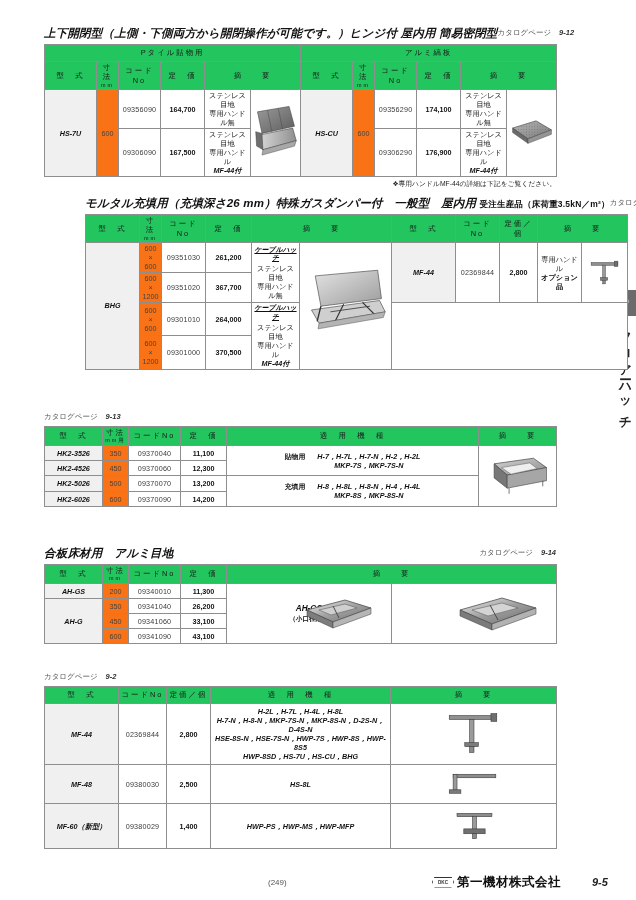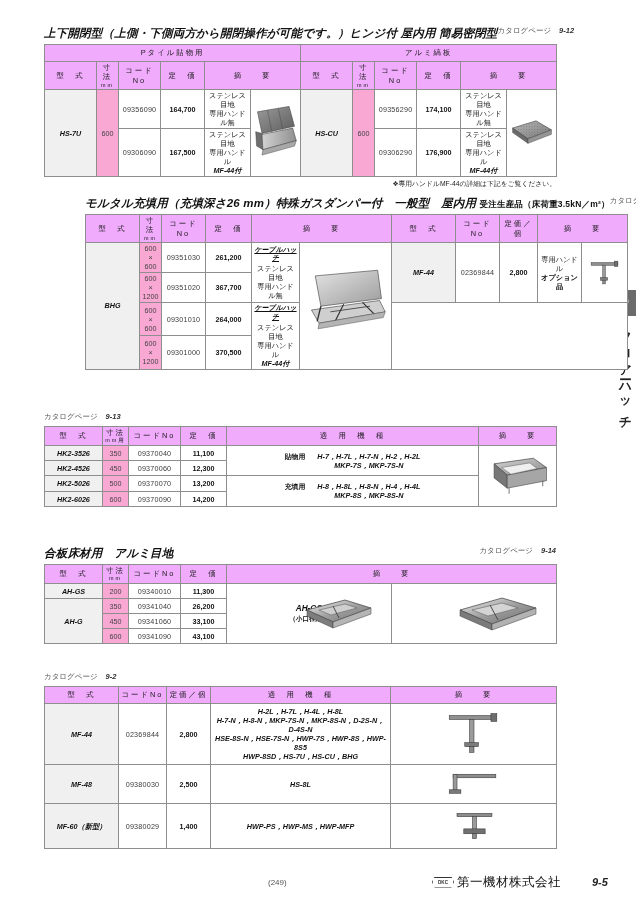--- a/index.html
+++ b/index.html
@@ -29,21 +29,21 @@
   .side-tab .vtext {
     margin-top:8px;
     writing-mode:vertical-rl;
     font-size:12.5px; letter-spacing:2px;
     color:#222; font-weight:bold;
   }
 
   
   .section { position:absolute; left:44px; width:512px; }
   .sec-head {
-    display:flex; align-items:flex-start; justify-content:space-between;
+    display:flex; align-items:center; justify-content:space-between;
     margin-bottom:3px;
   }
   .sec-title {
     font-size:11.5px; font-weight:bold; font-style:italic;
     color:#111; white-space:nowrap; letter-spacing:.2px;
   }
   .sec-title .sub {
     font-size:8.5px; font-style:normal; font-weight:bold;
   }
   .cat-page {
@@ -58,27 +58,27 @@
   }
   table.tbl th, table.tbl td {
     border:0.6px solid #8e8e8e;
     padding:1px 2px;
     font-size:7.2px;
     vertical-align:middle;
     text-align:center;
     line-height:1.25;
   }
   table.tbl th {
-    background:#f0abfc; font-weight:normal; color:#1a1a1a;
+    background:#22c55e; font-weight:normal; color:#1a1a1a;
     letter-spacing:2px; font-size:7.4px; height:17px;
   }
   th.two-line { letter-spacing:0; line-height:1.0; font-size:6.6px;}
   th.two-line small{ font-size:5.4px; display:block; }
   .c-model { background:#f0f0f0; font-style:italic; font-weight:bold; font-size:8.6px; }
-  .c-dim   { background:#f9a8d4; color:#444; font-size:7px; }
+  .c-dim   { background:#f97316; color:#444; font-size:7px; }
   .c-code  { color:#3b3b3b; font-size:7.2px; letter-spacing:.2px; }
   .c-price { font-weight:bold; font-size:8.6px; text-align:right; padding-right:6px; }
   .c-desc  { text-align:left; padding-left:4px; font-size:6.9px; line-height:1.45; }
   .c-pic   { padding:0; }
   .dash-b  { border-bottom:0.6px dashed #aaa !important; }
   .bold-i  { font-style:italic; font-weight:bold; }
   .cable-tag {
     font-style:italic; font-weight:bold; text-decoration:underline;
     font-size:6.9px; display:block; margin-bottom:1px;
   }
@@ -98,21 +98,21 @@
     display:flex; align-items:center; justify-content:center; gap:0;
   }
   .footer .pgno { font-size:8px; color:#555; position:absolute; left:268px; }
   .footer .brand { position:absolute; left:432px; display:flex; align-items:center; gap:3px; }
   .footer .brand .dia {
     width:22px; height:11px; border:1px solid #333; transform:skewX(0deg);
     position:relative; display:flex; align-items:center; justify-content:center;
     font-size:4.6px; color:#333; font-weight:bold;
     clip-path: polygon(12% 0,88% 0,100% 50%,88% 100%,12% 100%,0 50%);
   }
-  .footer .brand .name { font-size:12.5px; font-weight:normal; color:#111; letter-spacing:.5px;}
+  .footer .brand .name { font-size:12.5px; font-weight:bold; color:#111; letter-spacing:.5px;}
   .footer .secno { position:absolute; left:592px; font-size:11px; font-style:italic; color:#222; font-weight:bold;}
 </style>
 </head>
 <body>
 
 <div class="page">
 
   <div class="side-tab">
     <div class="num">9</div>
     <div class="vtext">フロアーハッチ</div>

